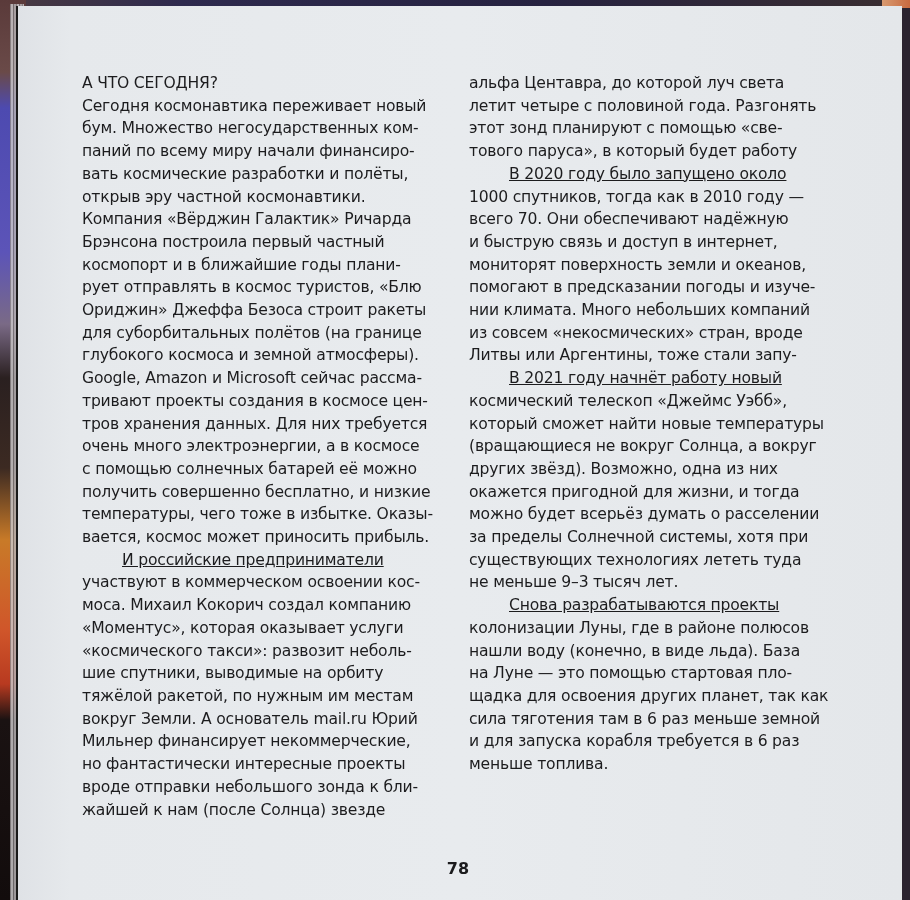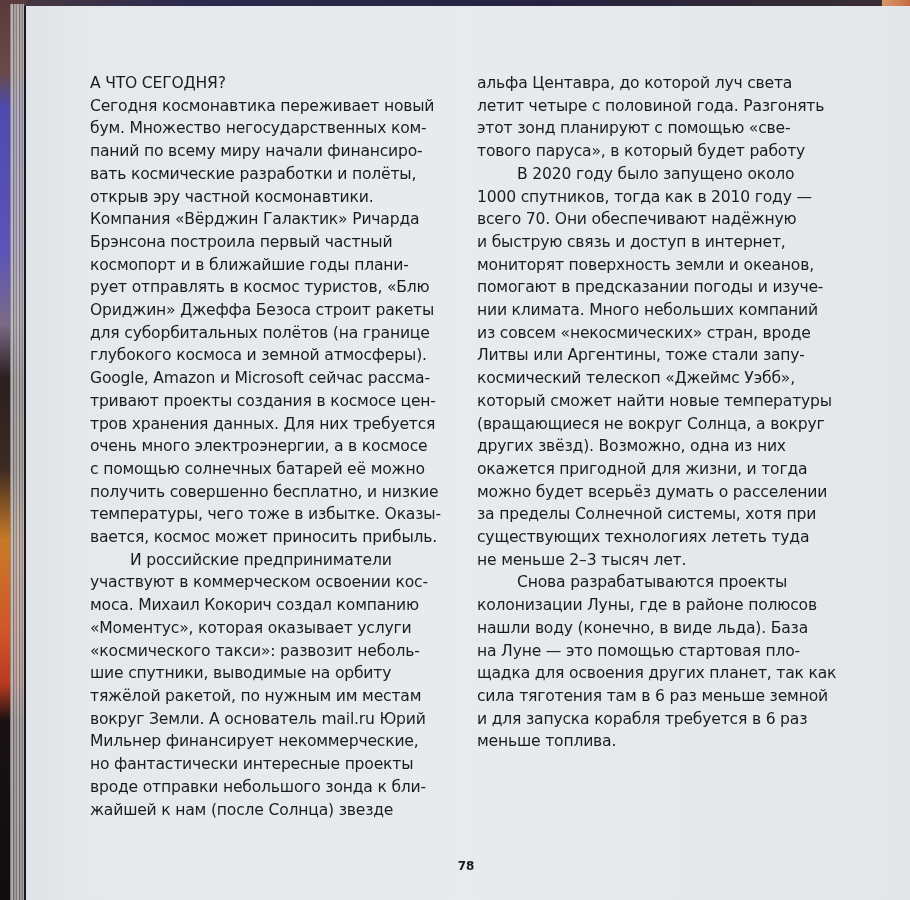--- a/index.html
+++ b/index.html
@@ -15,38 +15,38 @@
   .spine {
     position: absolute; left: 0; top: 0; width: 26px; height: 900px;
     background: linear-gradient(180deg, #5a3a3a 0%, #6a4a48 8%, #4d4ab0 12%, #5c54b8 28%, #7a6a86 36%, #2a2020 42%, #3c2a22 52%, #c87a28 60%, #d0562a 70%, #b83a20 76%, #1a1212 80%, #120c0c 100%);
   }
   .page-edges {
     position: absolute; left: 10px; top: 4px; width: 14px; height: 896px;
     background: repeating-linear-gradient(90deg, #8e8a8c 0 1px, #c9c6c8 1px 3px, #7a7678 3px 4px, #b4b0b2 4px 6px);
     opacity: 0.85;
   }
   .page {
-    position: absolute; left: 24px; top: 6px; width: 886px; height: 894px;
+    position: absolute; left: 16px; top: 6px; width: 886px; height: 894px;
     background: linear-gradient(90deg, #dfe2e6 0%, #e6e9ec 6%, #e8ebee 50%, #e4e7ea 100%);
     border-left: 2px solid #1a1a1a;
     box-sizing: border-box;
   }
   .col {
     position: absolute; top: 66px; width: 380px;
     font-size: 15.6px; line-height: 22.7px; color: #1c1c1e;
     letter-spacing: -0.2px;
   }
   .col-left { left: 64px; }
   .col-right { left: 451px; }
   .line { display: block; white-space: nowrap; }
-  .indent { padding-left: 40px; }
+  .indent { padding-left: 40px; text-decoration: underline; }
   .heading { text-transform: none; }
   .page-number {
     position: absolute; left: 420px; top: 853px; width: 40px; text-align: center;
-    font-size: 12px; font-weight: bold; color: #1c1c1e;
+    font-size: 16px; font-weight: bold; color: #1c1c1e;
   }
   .corner-smudge {
     position: absolute; right: 0; top: 0; width: 28px; height: 8px;
     background: linear-gradient(90deg, #d89a70, #c86a40);
   }
 </style>
 </head>
 <body>
 
 <div class="bg-top"></div>
@@ -101,29 +101,30 @@
         <span class="line">тового паруса», в который будет работу</span>
         <span class="line indent">В 2020 году было запущено около</span>
         <span class="line">1000 спутников, тогда как в 2010 году —</span>
         <span class="line">всего 70. Они обеспечивают надёжную</span>
         <span class="line">и быструю связь и доступ в интернет,</span>
         <span class="line">мониторят поверхность земли и океанов,</span>
         <span class="line">помогают в предсказании погоды и изуче-</span>
         <span class="line">нии климата. Много небольших компаний</span>
         <span class="line">из совсем «некосмических» стран, вроде</span>
         <span class="line">Литвы или Аргентины, тоже стали запу-</span>
+        <span class="line indent">В 2021 году начнёт работу новый</span>
         <span class="line">космический телескоп «Джеймс Уэбб»,</span>
         <span class="line">который сможет найти новые температуры</span>
         <span class="line">(вращающиеся не вокруг Солнца, а вокруг</span>
         <span class="line">других звёзд). Возможно, одна из них</span>
         <span class="line">окажется пригодной для жизни, и тогда</span>
         <span class="line">можно будет всерьёз думать о расселении</span>
         <span class="line">за пределы Солнечной системы, хотя при</span>
         <span class="line">существующих технологиях лететь туда</span>
-        <span class="line">не меньше 2–3 тысяч лет.</span>
+        <span class="line">не меньше 9–3 тысяч лет.</span>
         <span class="line indent">Снова разрабатываются проекты</span>
         <span class="line">колонизации Луны, где в районе полюсов</span>
         <span class="line">нашли воду (конечно, в виде льда). База</span>
         <span class="line">на Луне — это помощью стартовая пло-</span>
         <span class="line">щадка для освоения других планет, так как</span>
         <span class="line">сила тяготения там в 6 раз меньше земной</span>
         <span class="line">и для запуска корабля требуется в 6 раз</span>
         <span class="line">меньше топлива.</span>
       </div>
   </div>

